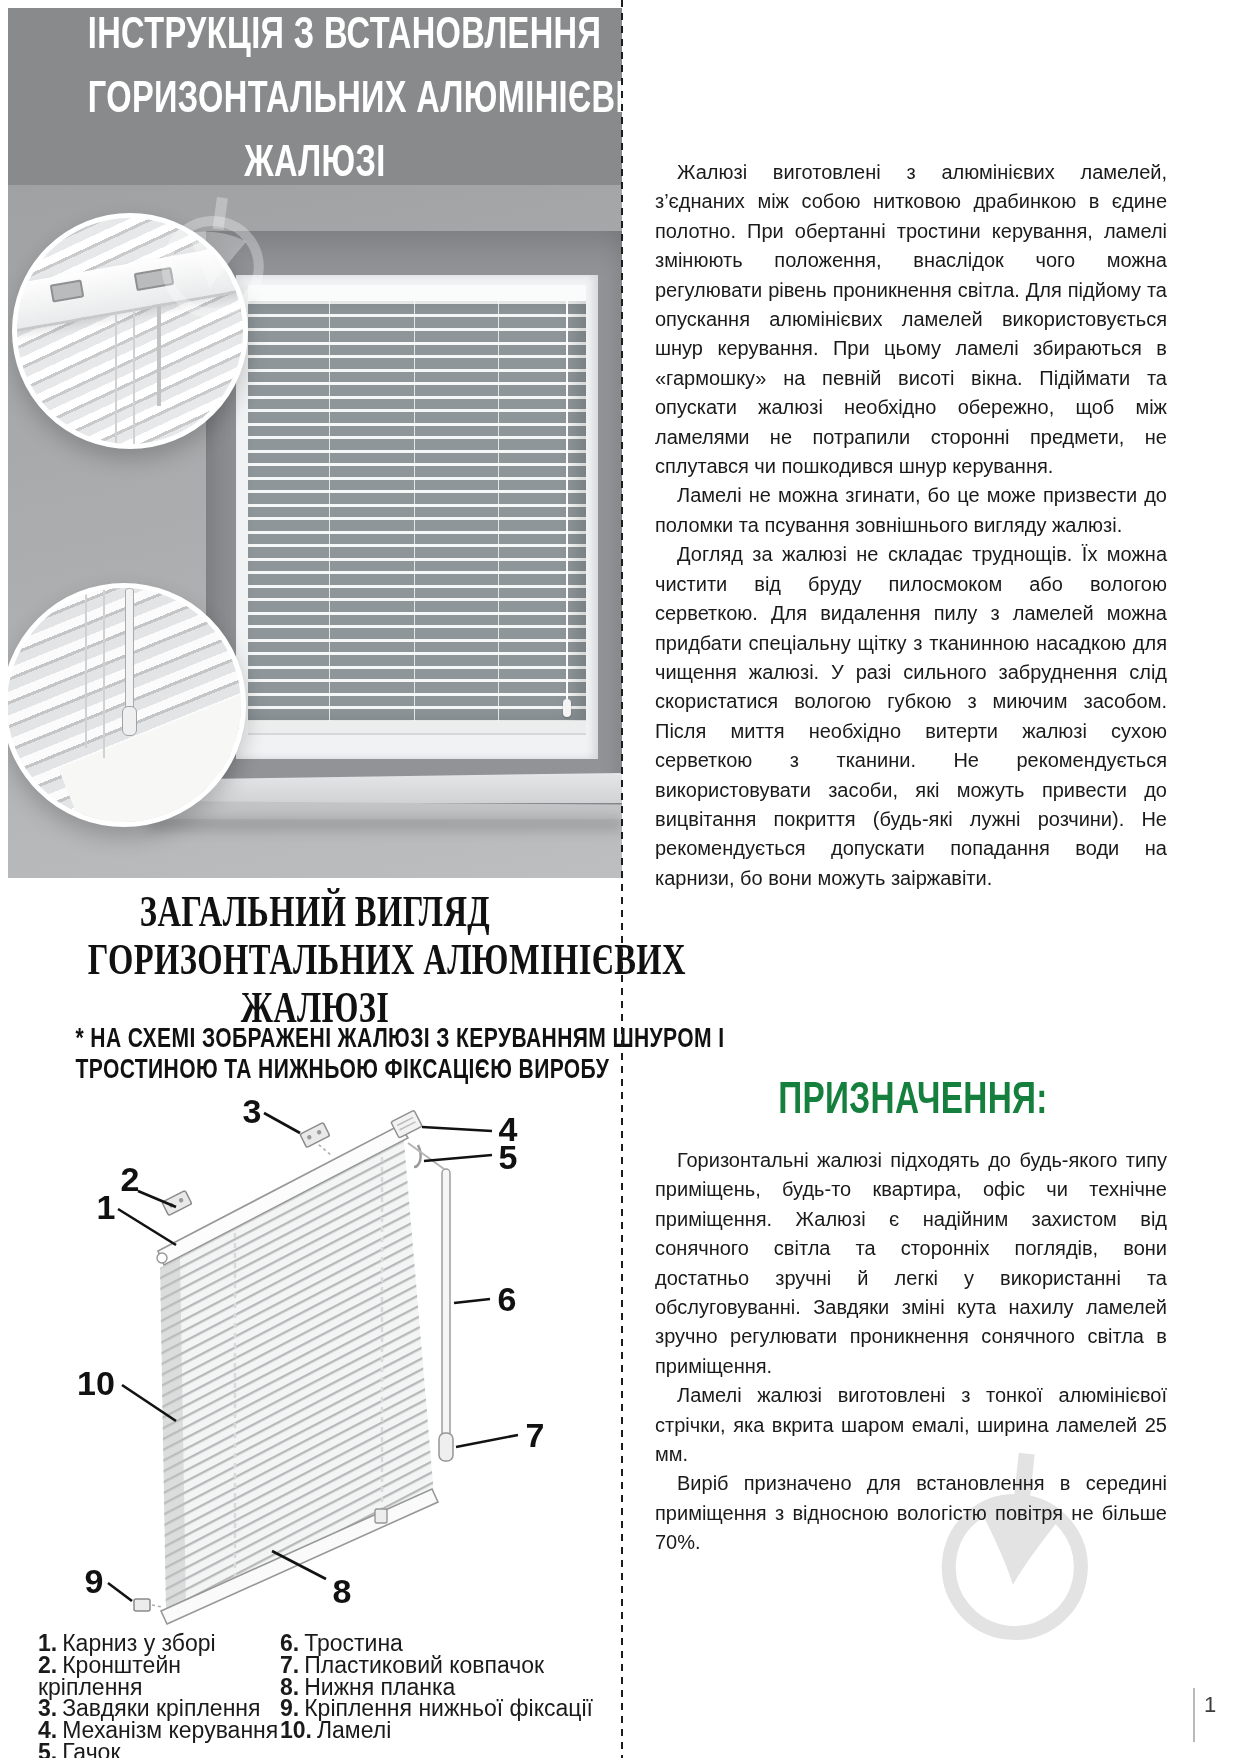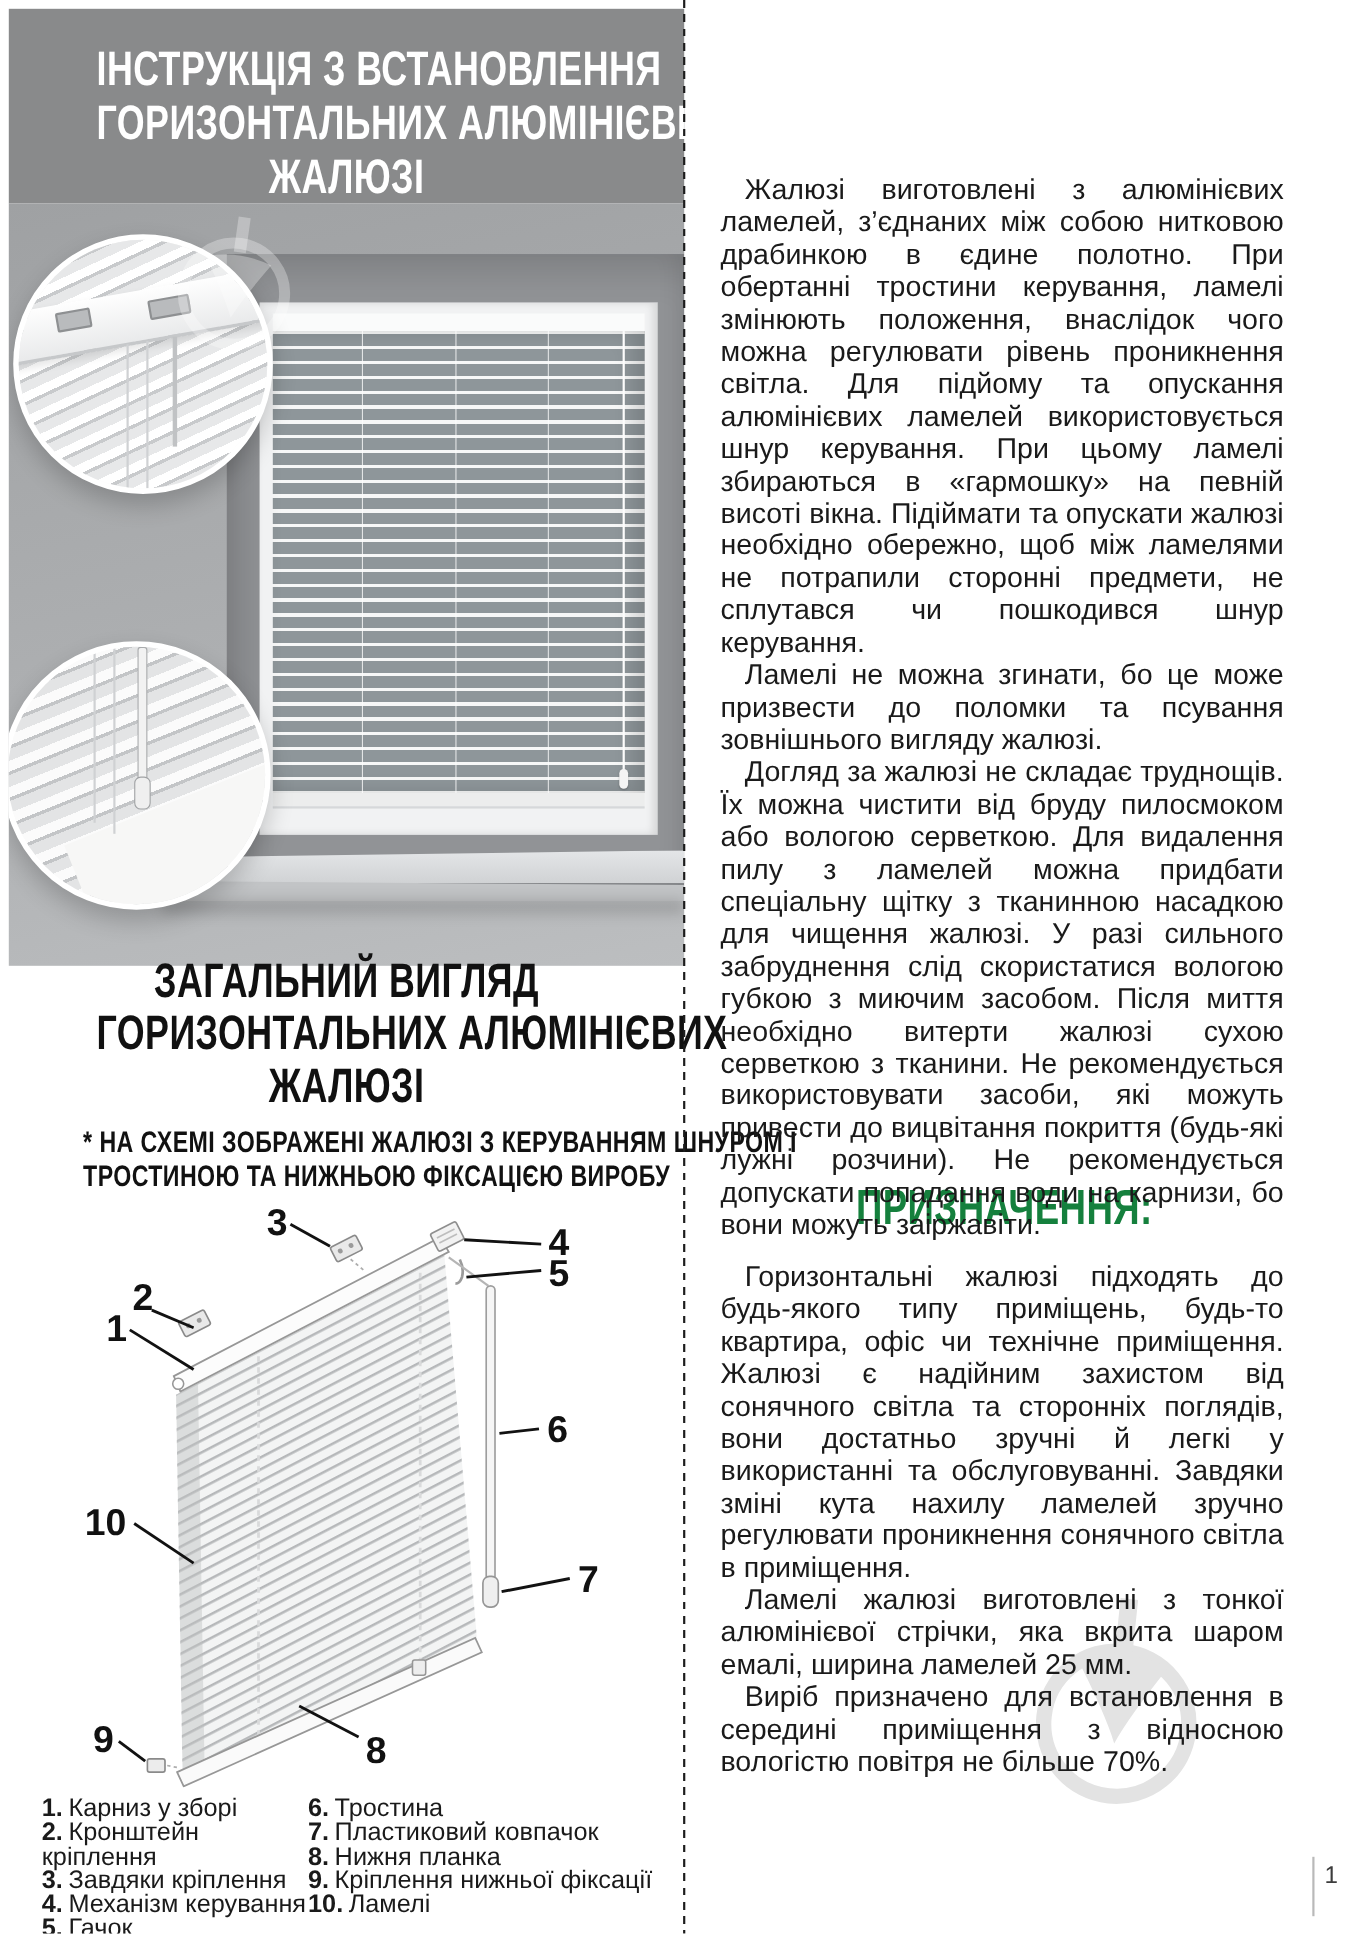--- a/index.html
+++ b/index.html
@@ -6,21 +6,21 @@
   .page{position:relative;width:1245px;height:1758px;background:#fff;overflow:hidden;
         font-family:"Liberation Sans",sans-serif;color:#1a1a1a;}
   
   .divider{position:absolute;left:621px;top:0;width:2px;height:1758px;
     background-image:repeating-linear-gradient(180deg,#1c1c1c 0 7px,transparent 7px 13px);}
   
   .hline{display:block;width:100%;text-align:center;white-space:nowrap;
          transform:scaleX(.74);transform-origin:50% 50%;font-weight:700;letter-spacing:.5px;}
   
   .title-box{position:absolute;left:8px;top:8px;width:614px;height:177px;background:#898a8b;
-    display:flex;flex-direction:column;justify-content:flex-end;color:#fff;}
+    display:flex;flex-direction:column;justify-content:space-between;color:#fff;}
   .title-box .hline{font-size:44px;line-height:49px;}
   .photo{position:absolute;left:8px;top:185px;width:614px;height:693px;overflow:hidden;
     background:linear-gradient(168deg,#9fa1a3 0%,#adafb1 55%,#bcbec0 100%);}
   .recess{position:absolute;left:198px;top:46px;width:416px;height:574px;background:#919396;
     box-shadow:inset 16px 16px 30px rgba(0,0,0,.13), inset -6px -10px 20px rgba(0,0,0,.08);}
   .winframe{position:absolute;left:228px;top:90px;width:362px;height:484px;background:#f1f2f3;
     box-shadow:inset -4px 0 8px rgba(0,0,0,.12);}
   .headrail{position:absolute;left:12px;top:10px;right:12px;height:16px;background:#fafbfb;
     border-bottom:2px solid #cfd1d3;}
   .blinds{position:absolute;left:12px;top:26px;right:12px;height:420px;
@@ -54,34 +54,34 @@
     transform:rotate(-10deg);box-shadow:0 4px 8px rgba(0,0,0,.10);}
   .in-top{position:absolute;left:0;top:0;width:100%;height:28%;background:#f3f3f2;}
   .bracket{position:absolute;width:28px;height:14px;background:#b9bbbd;border:2px solid #8e9092;
     border-radius:2px;transform:rotate(-10deg);}
   .in-cord{position:absolute;width:2px;background:#cfd1d3;}
   .wandpiece{position:absolute;width:7px;border-radius:3px;background:#f2f2f2;border:1px solid #a8aaac;}
   .wandhandle{position:absolute;width:13px;height:28px;border-radius:6px;background:#efefef;border:1px solid #a0a2a4;}
   .sillwedge{position:absolute;right:-20%;bottom:-18%;width:90%;height:60%;background:#f7f7f6;
     transform:rotate(-22deg);}
   
-  .overview-title{position:absolute;left:8px;top:868px;width:614px;color:#111;}
+  .overview-title{position:absolute;left:8px;top:888px;width:614px;color:#111;font-family:Liberation Serif, serif;}
   .overview-title .hline{font-size:44px;line-height:48px;}
   .overview-note{position:absolute;left:8px;top:1023px;width:614px;color:#111;}
   .overview-note .hline{font-size:27px;line-height:31px;transform:scaleX(.78);}
   .diagram{position:absolute;left:30px;top:1085px;width:560px;height:540px;}
   .legend{position:absolute;left:38px;top:1633px;width:575px;display:flex;font-size:23px;line-height:21.8px;}
   .legend .colA{width:242px;}
   .legend .colB{width:333px;}
   .legend b{font-weight:700;}
   .legend span{margin-left:5px;}
   
   .care-title{position:absolute;left:630px;top:36px;width:566px;color:#111;}
   .care-title .hline,.purpose-title .hline{font-size:45px;line-height:51px;}
-  .body-text{position:absolute;width:512px;font-size:26px;line-height:29.4px;text-align:justify;z-index:2;}
+  .body-text{position:absolute;width:512px;font-size:20px;line-height:29.4px;text-align:justify;z-index:2;}
   .body-text p{margin:0;text-indent:22px;}
   .care-body{left:655px;top:158px;}
   .purpose-title{position:absolute;left:630px;top:1072px;width:566px;color:#15803d;}
   .purpose-body{left:655px;top:1146px;}
   .watermark{position:absolute;z-index:1;}
   .pagenum{position:absolute;left:1193px;top:1688px;height:54px;border-left:2px solid #b9b9b9;
     padding-left:9px;font-size:22px;color:#3c3c3c;display:flex;align-items:flex-start;}
   .pagenum span{margin-top:4px;}
 </style>
 </head>

